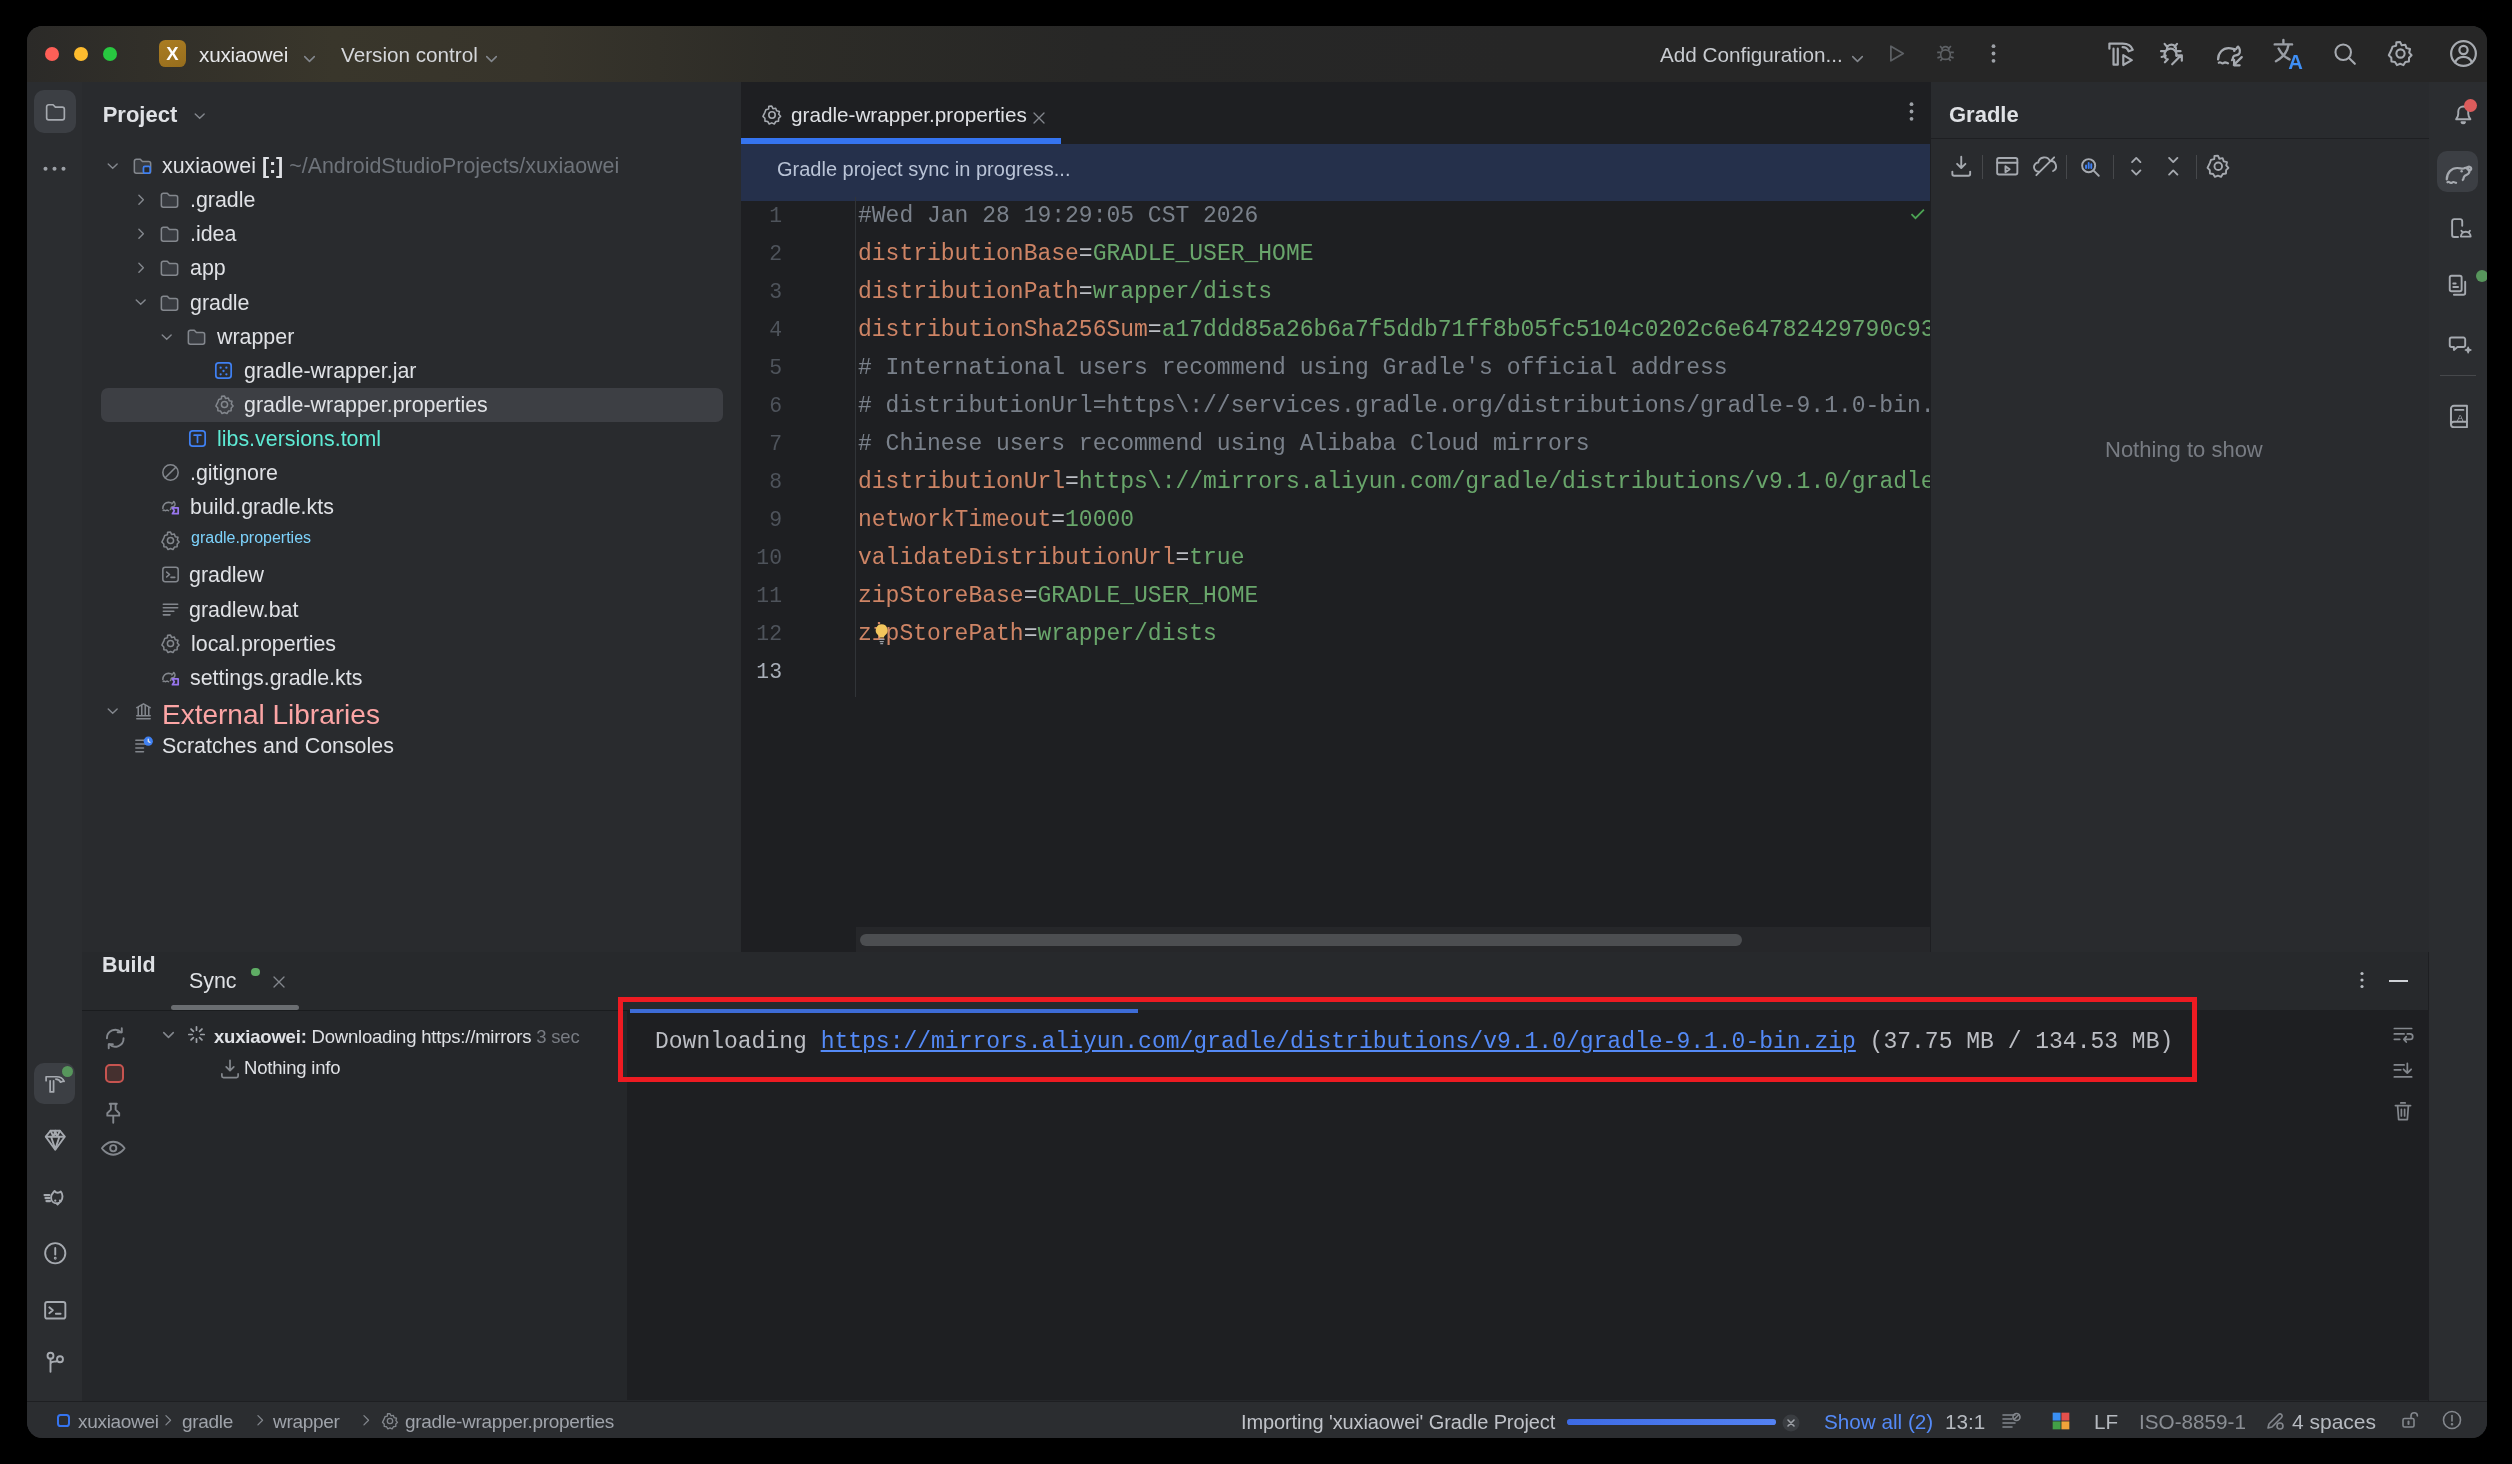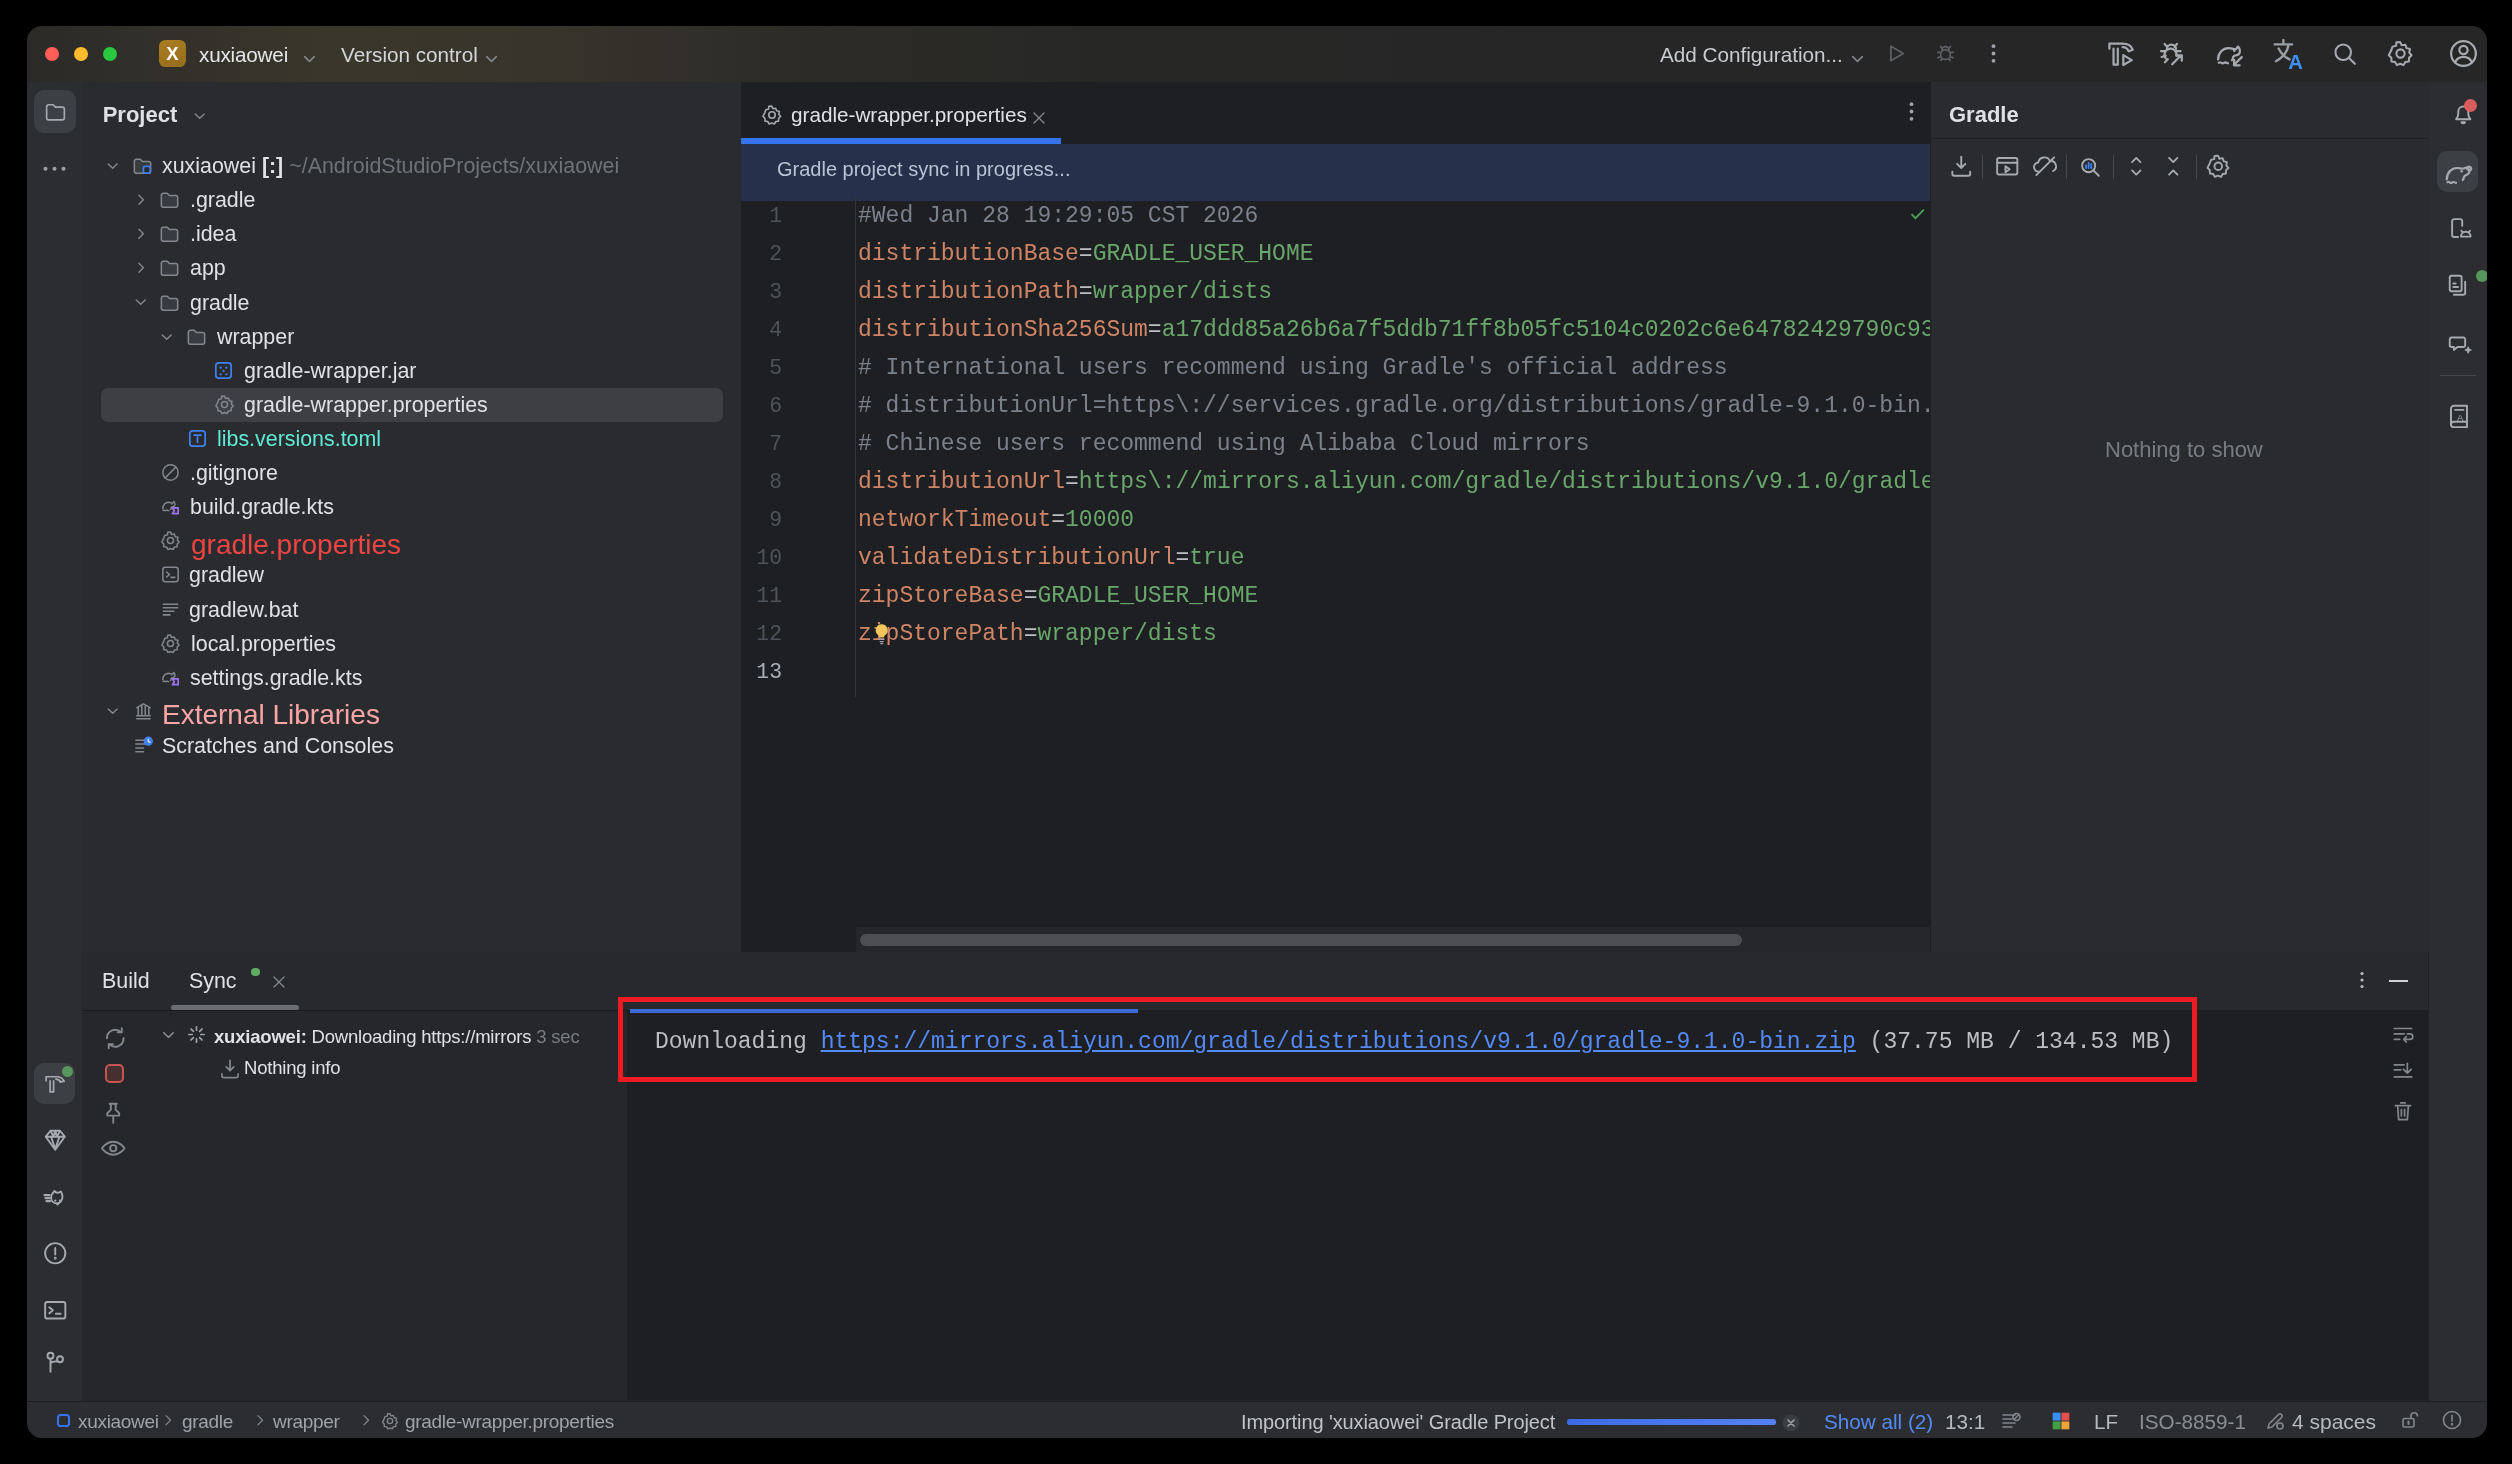--- a/index.html
+++ b/index.html
@@ -246,21 +246,21 @@
         <path d="M4.4 16c.7-.7 1.4 0 2 .3.7.3 1.2-.3 1.8-.5.7-.2 1.1.6 1.8.6"></path>
         <circle cx="13.4" cy="9.3" r=".8" fill="#83878d" stroke="none"></circle>
         <path d="M14 13.5h6v6h-6l2-3z" fill="#292b2e" stroke="#9876ef" stroke-width="1.8"></path>
       </svg>
 <span class="a" style="left:108px;top:413px;font-size:21.4px;color:#dfe1e5">build.gradle.kts</span>
 
 <svg class="a icd" style="left:77px;top:447px" width="23" height="23" viewBox="0 0 24 24">
         <circle cx="12" cy="12" r="3.2"></circle>
         <path d="M12 3.2l1.2 2.6 2.8-.5 1 2.7 2.8.7-.7 2.8 1.9 2.1-2 2-.1 2.9-2.8.4-1.5 2.5-2.6-1.1-2.6 1.1-1.5-2.5-2.8-.4-.1-2.9-2-2L5 9.5l1-2.7 2.8-.7L9 3.3z"></path>
       </svg>
-<span class="a" style="left:109px;top:447px;font-size:28px;color:#ef4444">gradle.properties</span>
+<span class="a" style="left:109px;top:447px;font-size:16px;color:#7dd3fc">gradle.properties</span>
 
 <svg class="a icd" style="left:77px;top:481px" width="23" height="23" viewBox="0 0 24 24">
         <rect x="4" y="4.5" width="16" height="15" rx="2.5"></rect>
         <path d="M8 9.5l3 2.5-3 2.5M12.5 15h4"></path>
       </svg>
 <span class="a" style="left:107px;top:481px;font-size:21.4px;color:#dfe1e5">gradlew</span>
 
 <svg class="a icd" style="left:77px;top:516px" width="23" height="23" viewBox="0 0 24 24">
         <path d="M4.5 6.5h15M4.5 10.2h15M4.5 13.9h11M4.5 17.6h7"></path>
       </svg>
@@ -394,21 +394,21 @@
 </div>
 
 <div class="a" id="build" style="left:55px;top:926px;width:2346px;height:449px;background:#25272a">
   <div class="a" style="left:0;top:0;width:2346px;height:58px;background:#27292c;border-bottom:1.4px solid #1a1c1e"></div>
   <svg class="a" style="left:2268px;top:16.4px" width="24" height="24" viewBox="0 0 24 24" fill="#b8bcc2">
         <circle cx="12" cy="5.5" r="1.6"></circle>
         <circle cx="12" cy="12" r="1.6"></circle>
         <circle cx="12" cy="18.5" r="1.6"></circle>
       </svg>
   <div class="a" style="left:2307px;top:28px;width:19px;height:2.1px;background:#cfd2d7"></div>
-  <span class="a" style="left:20px;top:17px;font-size:21.4px;font-weight:400;color:#dfe1e5">Build</span>
+  <span class="a" style="left:20px;top:1px;font-size:21.4px;font-weight:700;color:#dfe1e5">Build</span>
   <span class="a" style="left:107px;top:17px;font-size:21.4px;color:#dfe1e5">Sync</span>
   <div class="a" style="left:169px;top:15.7px;width:8.5px;height:8.5px;border-radius:50%;background:#5fad65"></div>
   <svg class="a icd" style="left:187px;top:20px" width="20" height="20" viewBox="0 0 24 24">
         <path d="M6 6l12 12M18 6L6 18"></path>
       </svg>
   <div class="a" style="left:89px;top:53px;width:128px;height:5px;background:#6a6d71;border-radius:2.8px"></div>
 
   <div class="a" style="left:545px;top:58px;width:1801px;height:390px;background:#1e1f22"></div>
   <div class="a" style="left:548px;top:57px;width:508px;height:4.3px;background:#3d6cd8"></div>
   <pre class="a mono" style="left:563px;top:67px;margin:10px;font-size:23px;color:#bcbec4">Downloading <span style="color:#548af7;text-decoration:underline">https://mirrors.aliyun.com/gradle/distributions/v9.1.0/gradle-9.1.0-bin.zip</span> (37.75 MB / 134.53 MB)</pre>

